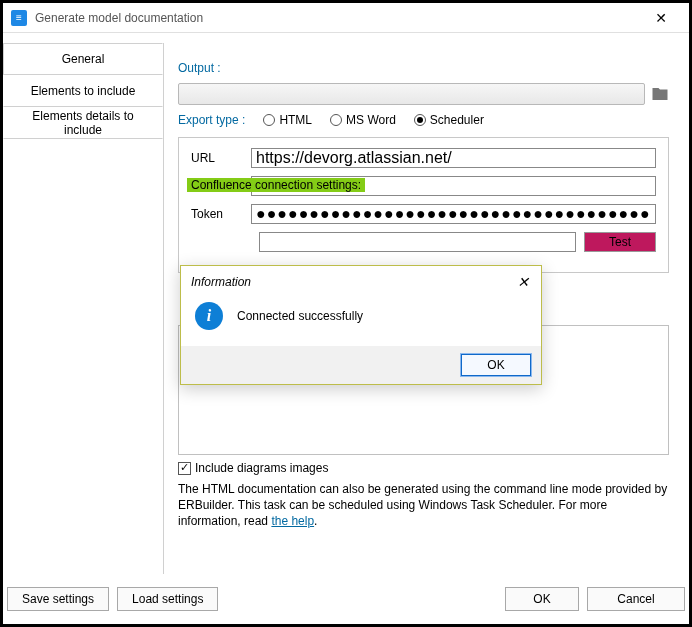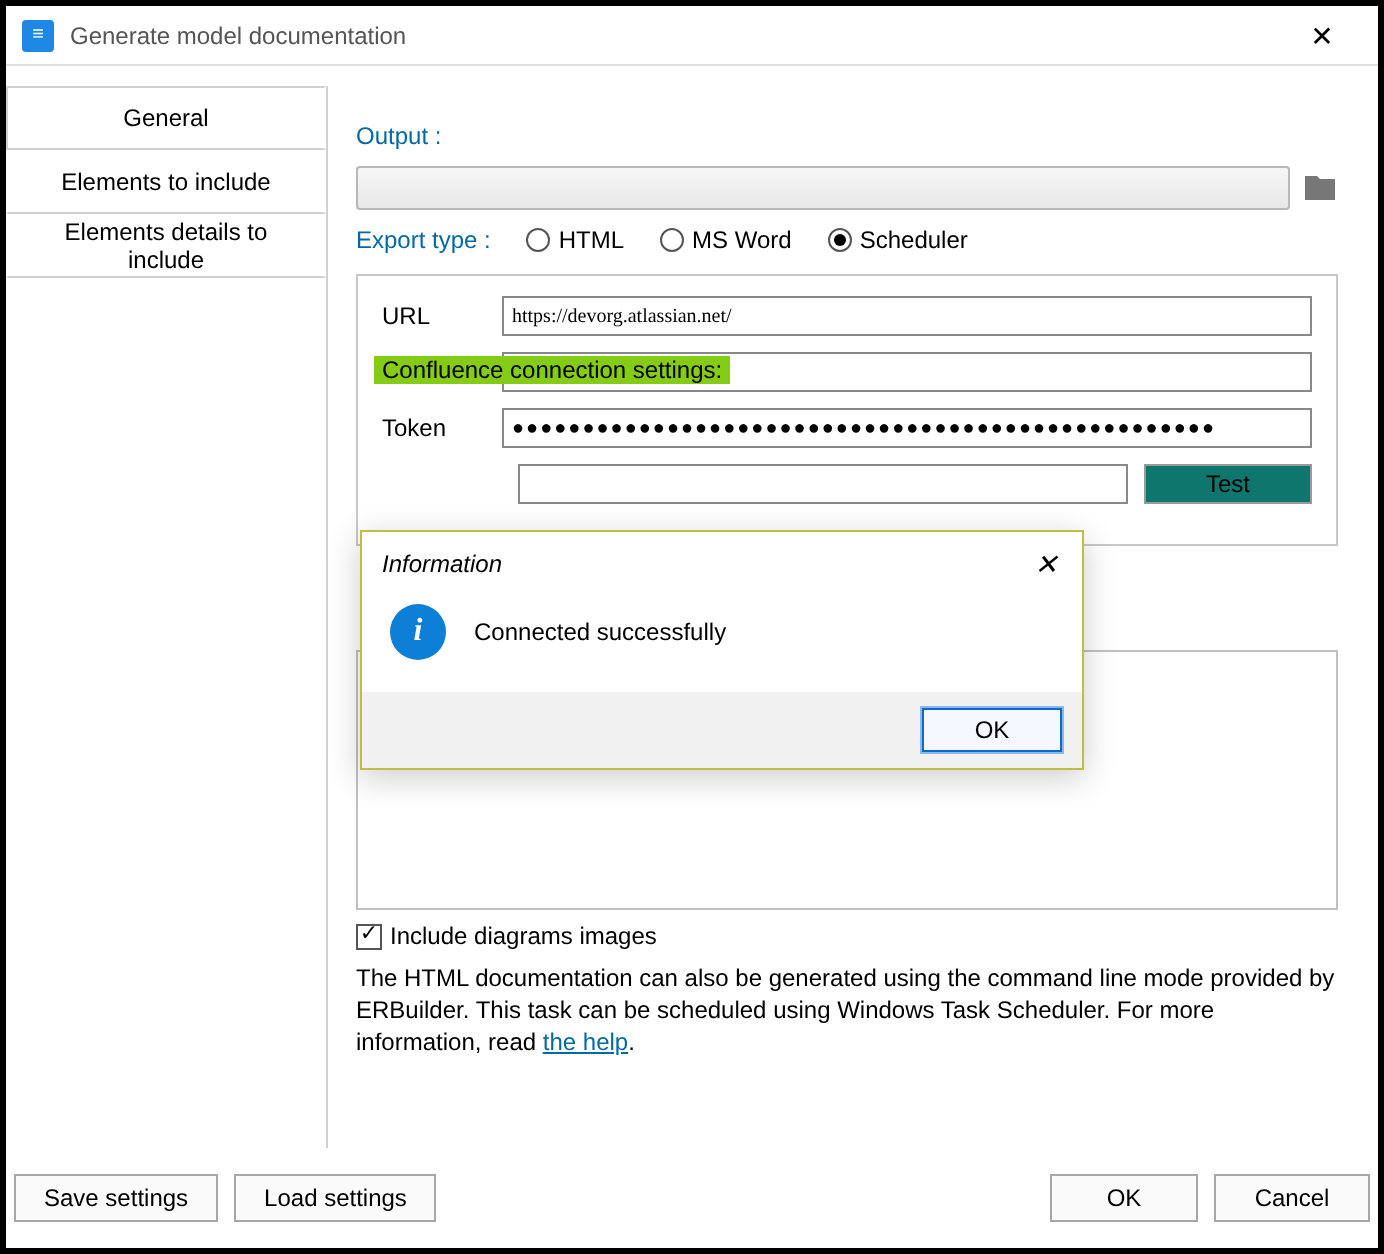--- a/index.html
+++ b/index.html
@@ -86,28 +86,28 @@
     padding: 10px 12px 12px 12px;
     position:relative;
     margin-bottom:10px;
   }
   .groupbox-title {
     position:absolute; top:-8px; left:8px; background:#84cc16; padding:0 4px; font-size:12px;margin-top:48px;
   }
   .form-row { display:flex; align-items:center; margin-bottom:8px; }
   .form-lbl { width:60px; font-size:12px; }
   .form-input {
-    flex:1; height:20px; border:1px solid #888; padding:1px 4px; font-size:10px;
-    font-family: Liberation Serif, serif;
+    flex:1; height:20px; border:1px solid #888; padding:1px 4px; font-size:16px;
+    font-family: Liberation Sans, sans-serif;
   }
   .form-input.redacted { color:transparent; text-shadow: 0 0 6px rgba(0,0,0,0.35); }
   .space-test-row { display:flex; gap:8px; align-items:center;}
   .space-test-row .form-input{ flex:1; }
   .test-btn {
-    width:84px; height:20px; border:1px solid #999; background:#0f766e;
+    width:72px; height:20px; border:1px solid #999; background:#be185d;
     font-size:12px; cursor:pointer;
   }
   .diagrams-lbl { font-size:12px; margin-bottom:4px; display:block;}
   .diagrams-box {
     border:1px solid #c0c0c0; height:130px; padding:6px; font-size:12px;
     overflow:auto;
   }
   .check-row{ display:flex; align-items:center; gap:4px; margin-bottom:4px;}
   .checkline{ display:flex; align-items:center; gap:4px; margin:6px 0 6px; }
   .checkbox {
@@ -247,21 +247,21 @@
     </div>
 
   </div>
 </div>
 
 <div class="footer">
   <button class="btn">Save settings</button>
   <button class="btn">Load settings</button>
   <span class="spacer"></span>
   <button class="btn" style="width:74px">OK</button>
-  <button class="btn" style="width:78px">Cancel</button>
+  <button class="btn" style="width:98px">Cancel</button>
 </div>
 
 <div class="modal">
   <div class="modal-title">
     <span>Information</span>
     <span class="modal-close">✕</span>
   </div>
   <div class="modal-body">
     <span class="info-icon">i</span>
     <span>Connected successfully</span>

